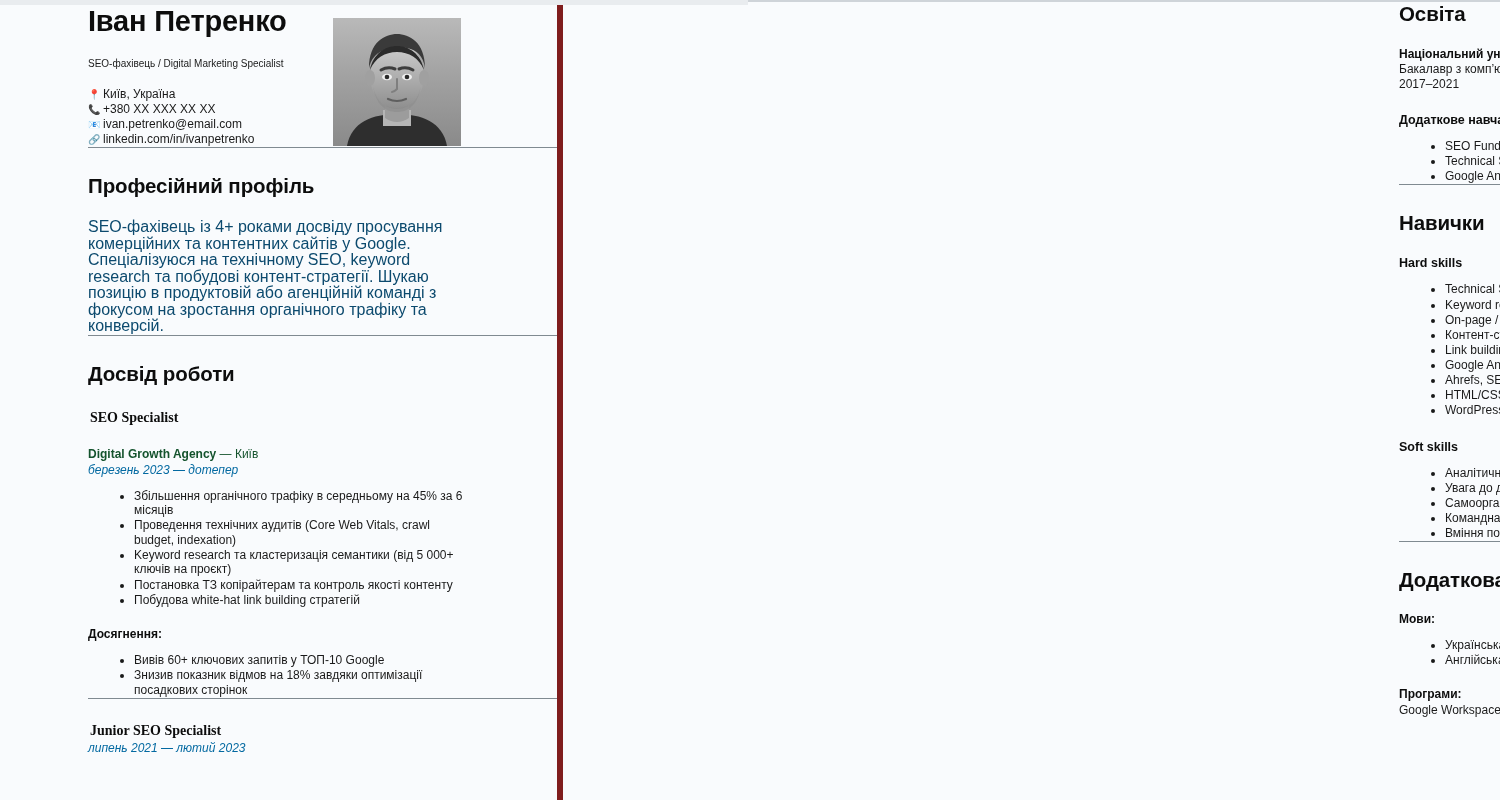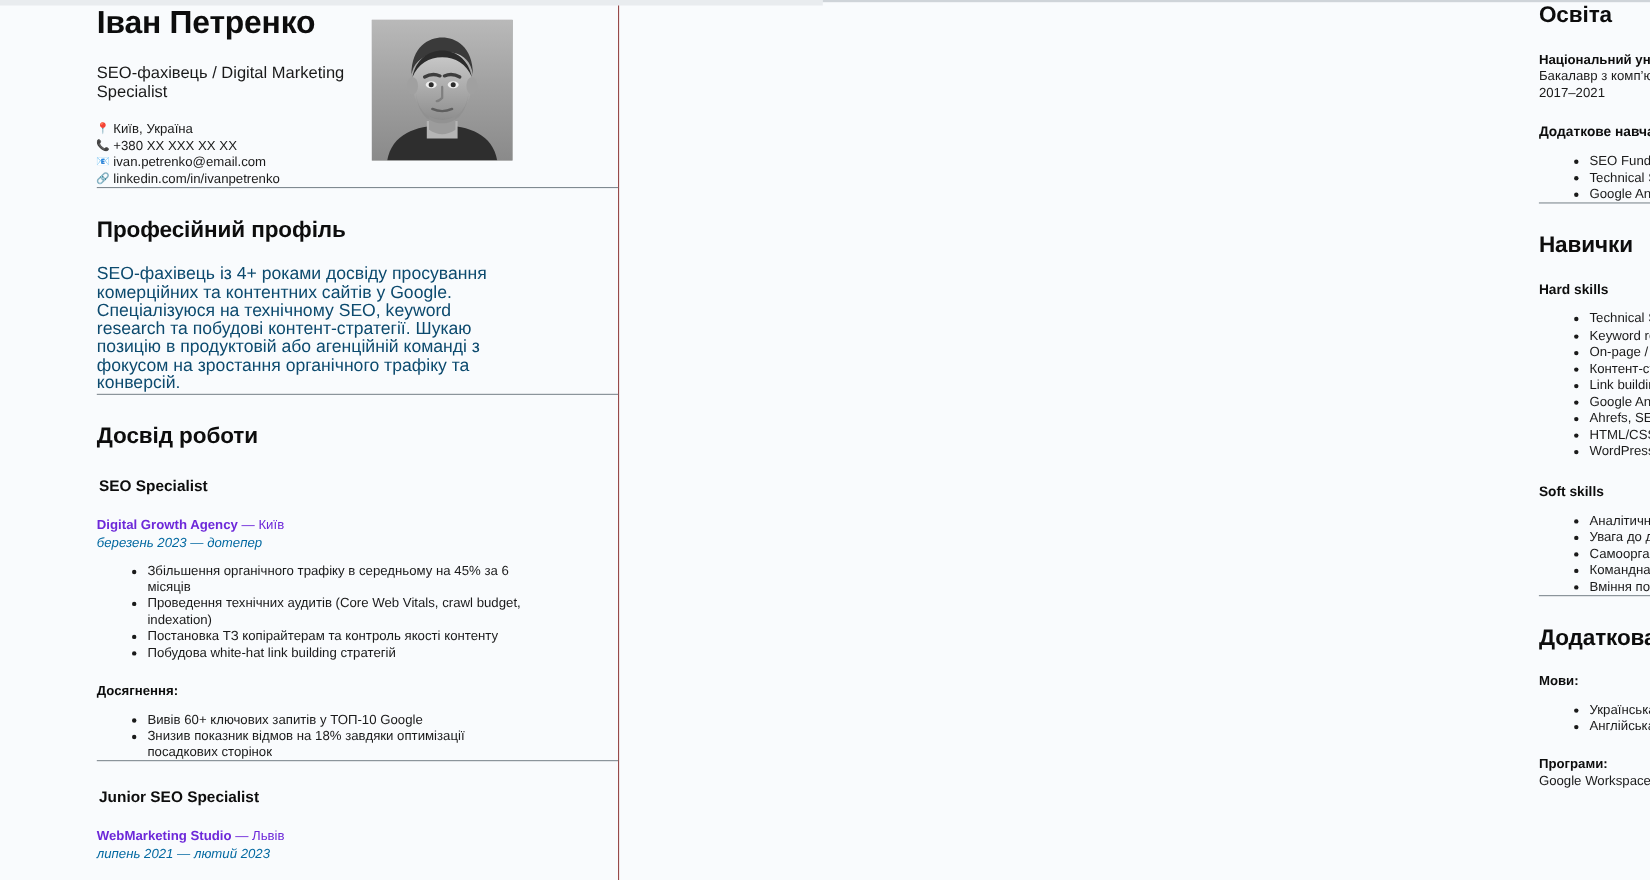--- a/index.html
+++ b/index.html
@@ -45,21 +45,21 @@
   .sheet {
     position: relative;
     height: 800px;
     background: #f9fbfd;
     box-sizing: border-box;
     overflow: hidden;
   }
 
   .sheet-left {
     width: 745px;
-    border-right: 1px solid #7f1d1d;
+    border-right: 6px solid #7f1d1d;
     padding: 0 88px 0 88px;
   }
 
   .sheet-right {
     width: 755px;
     padding: 0 101px 0 836px;
   }
 
   .sheet-right .inner {
     width: 564px;
@@ -79,21 +79,21 @@
   .name {
     font-size: 29px;
     font-weight: bold;
     letter-spacing: -0.2px;
     margin: 0 0 20px 0;
     line-height: 1.1;
     color: #0d0d0d;
   }
 
   .headline {
-    font-size: 15px;
+    font-size: 10px;
     margin: 0 0 18px 0;
     color: #1a1a1a;
   }
 
   .contact-list {
     list-style: none;
     margin: 0;
     padding: 0;
   }
 
@@ -150,41 +150,42 @@
     line-height: 1.15;
     color: #0d0d0d;
     letter-spacing: -0.1px;
   }
 
   h3.sub-title {
     font-size: 14px;
     font-weight: bold;
     margin: 24px 0 0 2px;
     color: #0d0d0d;
+    font-family: Liberation Serif, serif;
   }
 
   h4.minor-title {
     font-size: 12.5px;
     font-weight: bold;
     margin: 22px 0 0 0;
     color: #0d0d0d;
   }
 
   p.body-text {
     font-size: 16px;
     line-height: 16.5px;
     margin: 22px 0 0 0;
     color: #0c4a6e;
     max-width: 562px;
   }
 
   .job-org {
     font-size: 12px;
     margin: 21px 0 0 0;
-    color: #6d28d9;
+    color: #14532d;
   }
   .job-org b { font-weight: bold; }
 
   .job-dates {
     font-size: 12px;
     font-style: italic;
     margin: 2px 0 0 0;
     color: #0369a1;
   }
 
@@ -330,36 +331,34 @@
 
     <h3 class="sub-title">SEO Specialist</h3>
     <p class="job-org">
       <b>Digital Growth Agency</b><span> — </span><span>Київ</span>
     </p>
     <p class="job-dates">березень 2023 — дотепер</p>
 
     <ul class="bullets">
       <li>Збільшення органічного трафіку в середньому на 45% за 6 місяців</li>
       <li>Проведення технічних аудитів (Core Web Vitals, crawl budget, indexation)</li>
+      <li>Keyword research та кластеризація семантики (від 5 000+ ключів на проєкт)</li>
       <li>Постановка ТЗ копірайтерам та контроль якості контенту</li>
       <li>Побудова white-hat link building стратегій</li>
     </ul>
 
     <p class="label-bold">Досягнення:</p>
     <ul class="bullets">
       <li>Вивів 60+ ключових запитів у ТОП-10 Google</li>
       <li>Знизив показник відмов на 18% завдяки оптимізації посадкових сторінок</li>
     </ul>
 
     <hr class="rule rule-inner">
 
     <h3 class="sub-title">Junior SEO Specialist</h3>
-    <p class="job-org">
-      <b>WebMarketing Studio</b><span> — </span><span>Львів</span>
-    </p>
     <p class="job-dates">липень 2021 — лютий 2023</p>
 
   </div>
 
   <div class="sheet sheet-right">
     <div class="inner">
 
       <h2 class="section-title" style="margin-top:2px;">Освіта</h2>
 
       <p class="edu-name">Національний університет “Львівська політехніка”</p>

